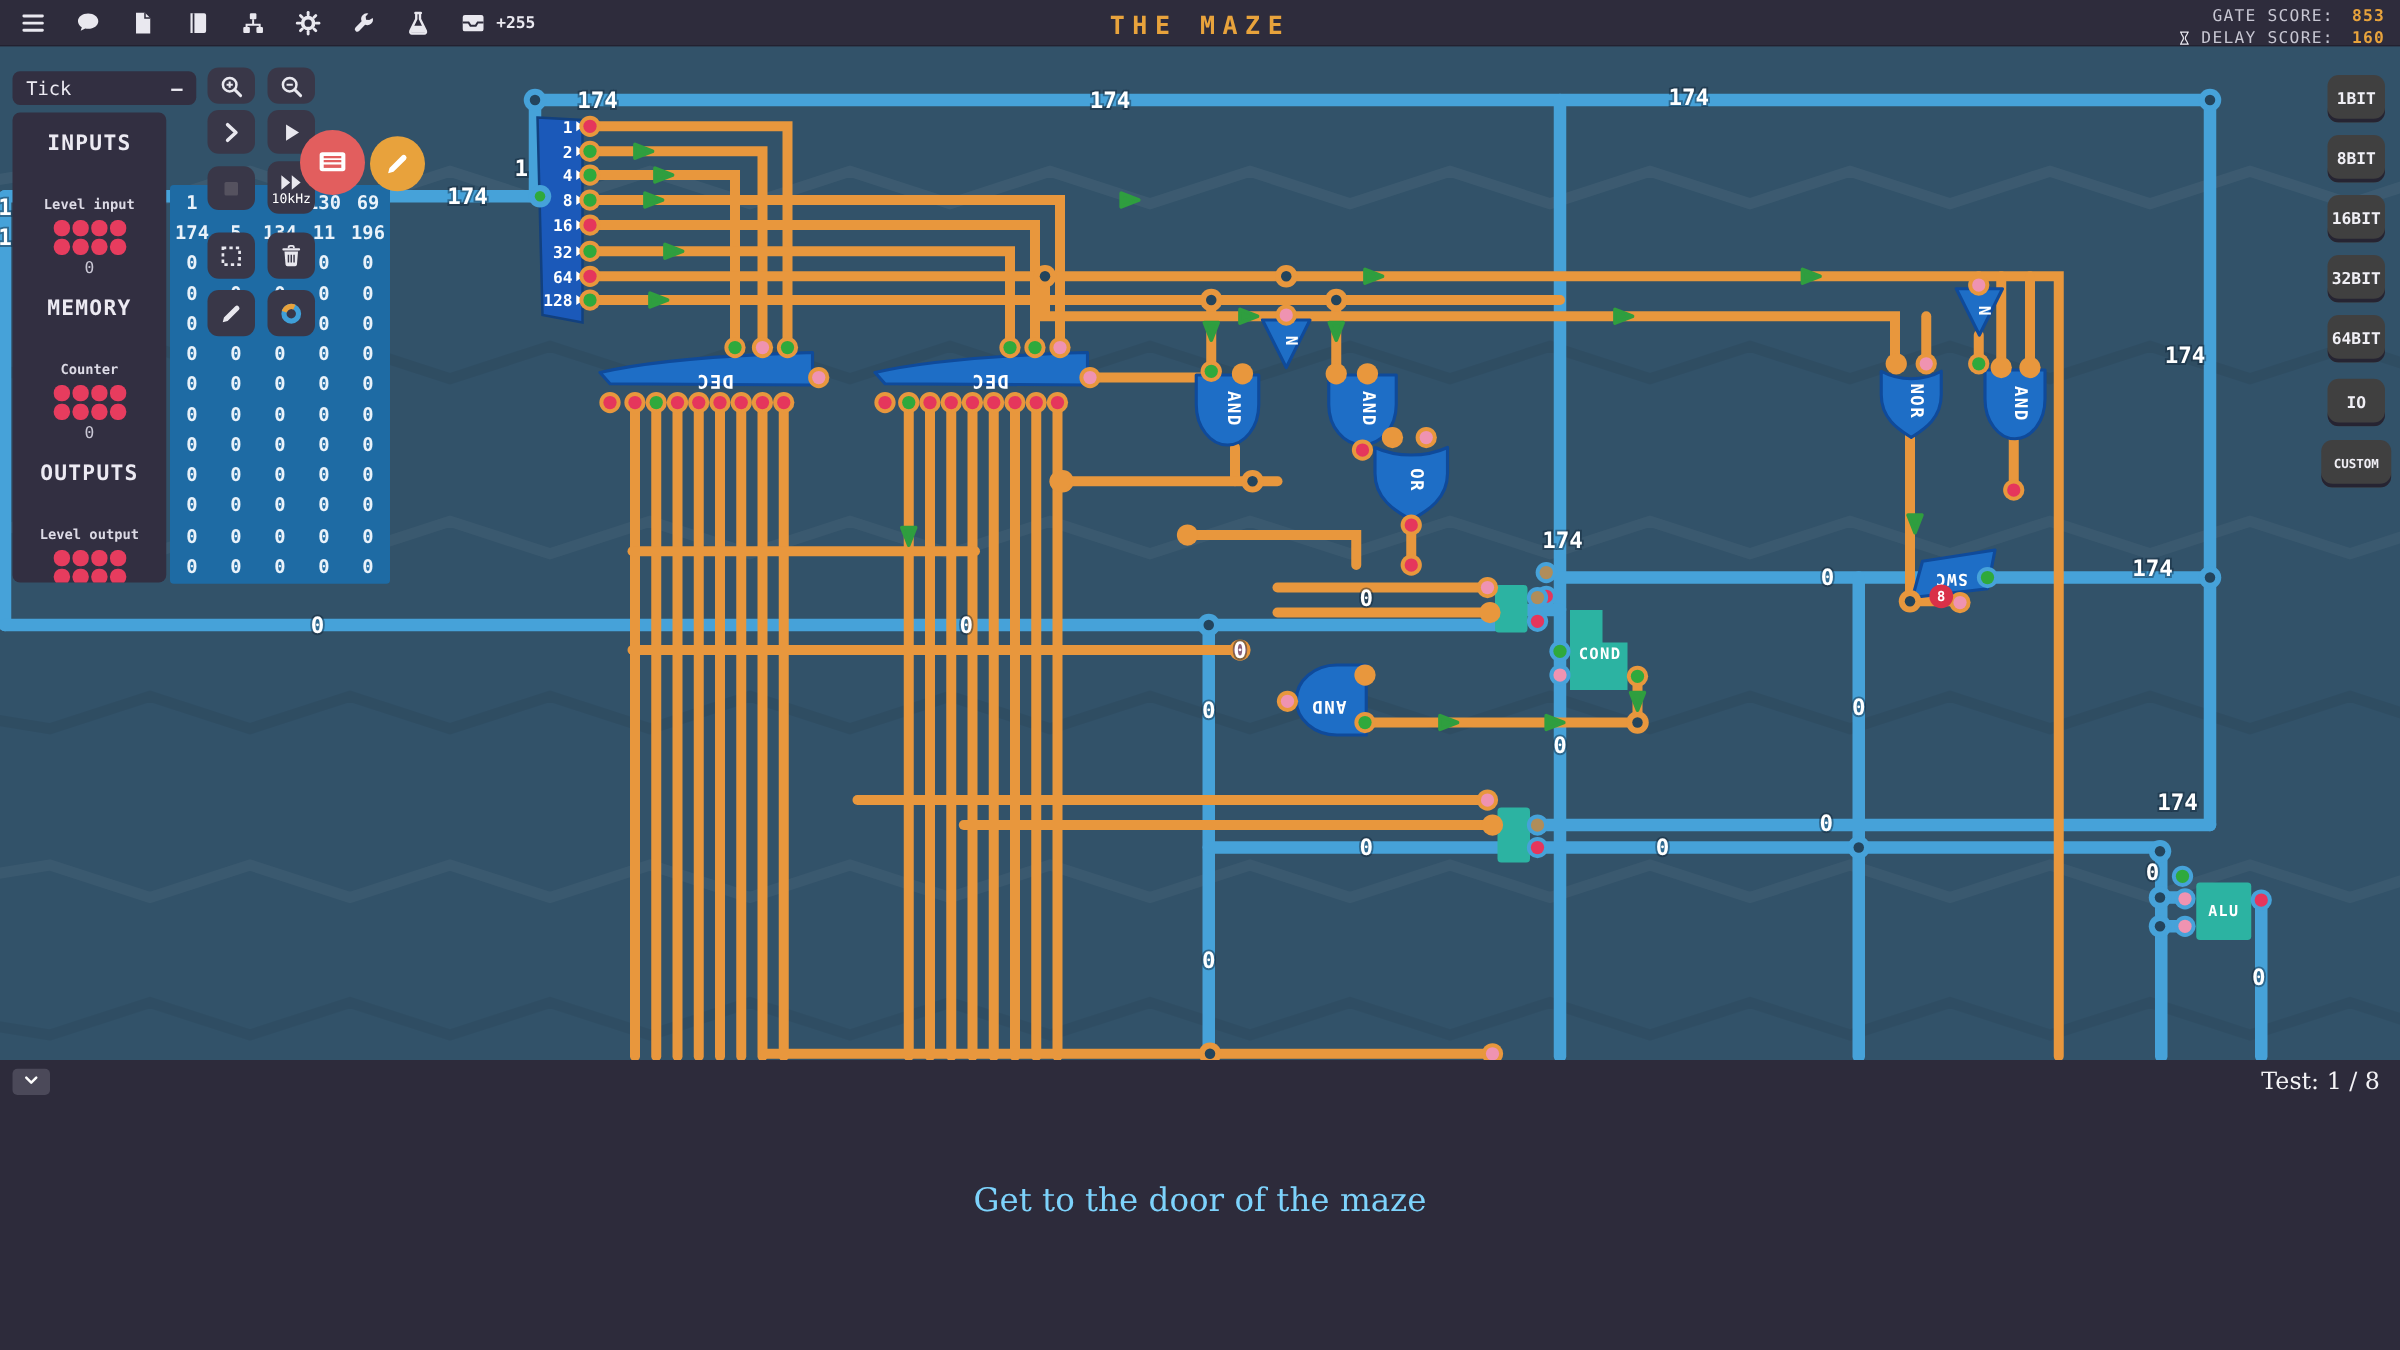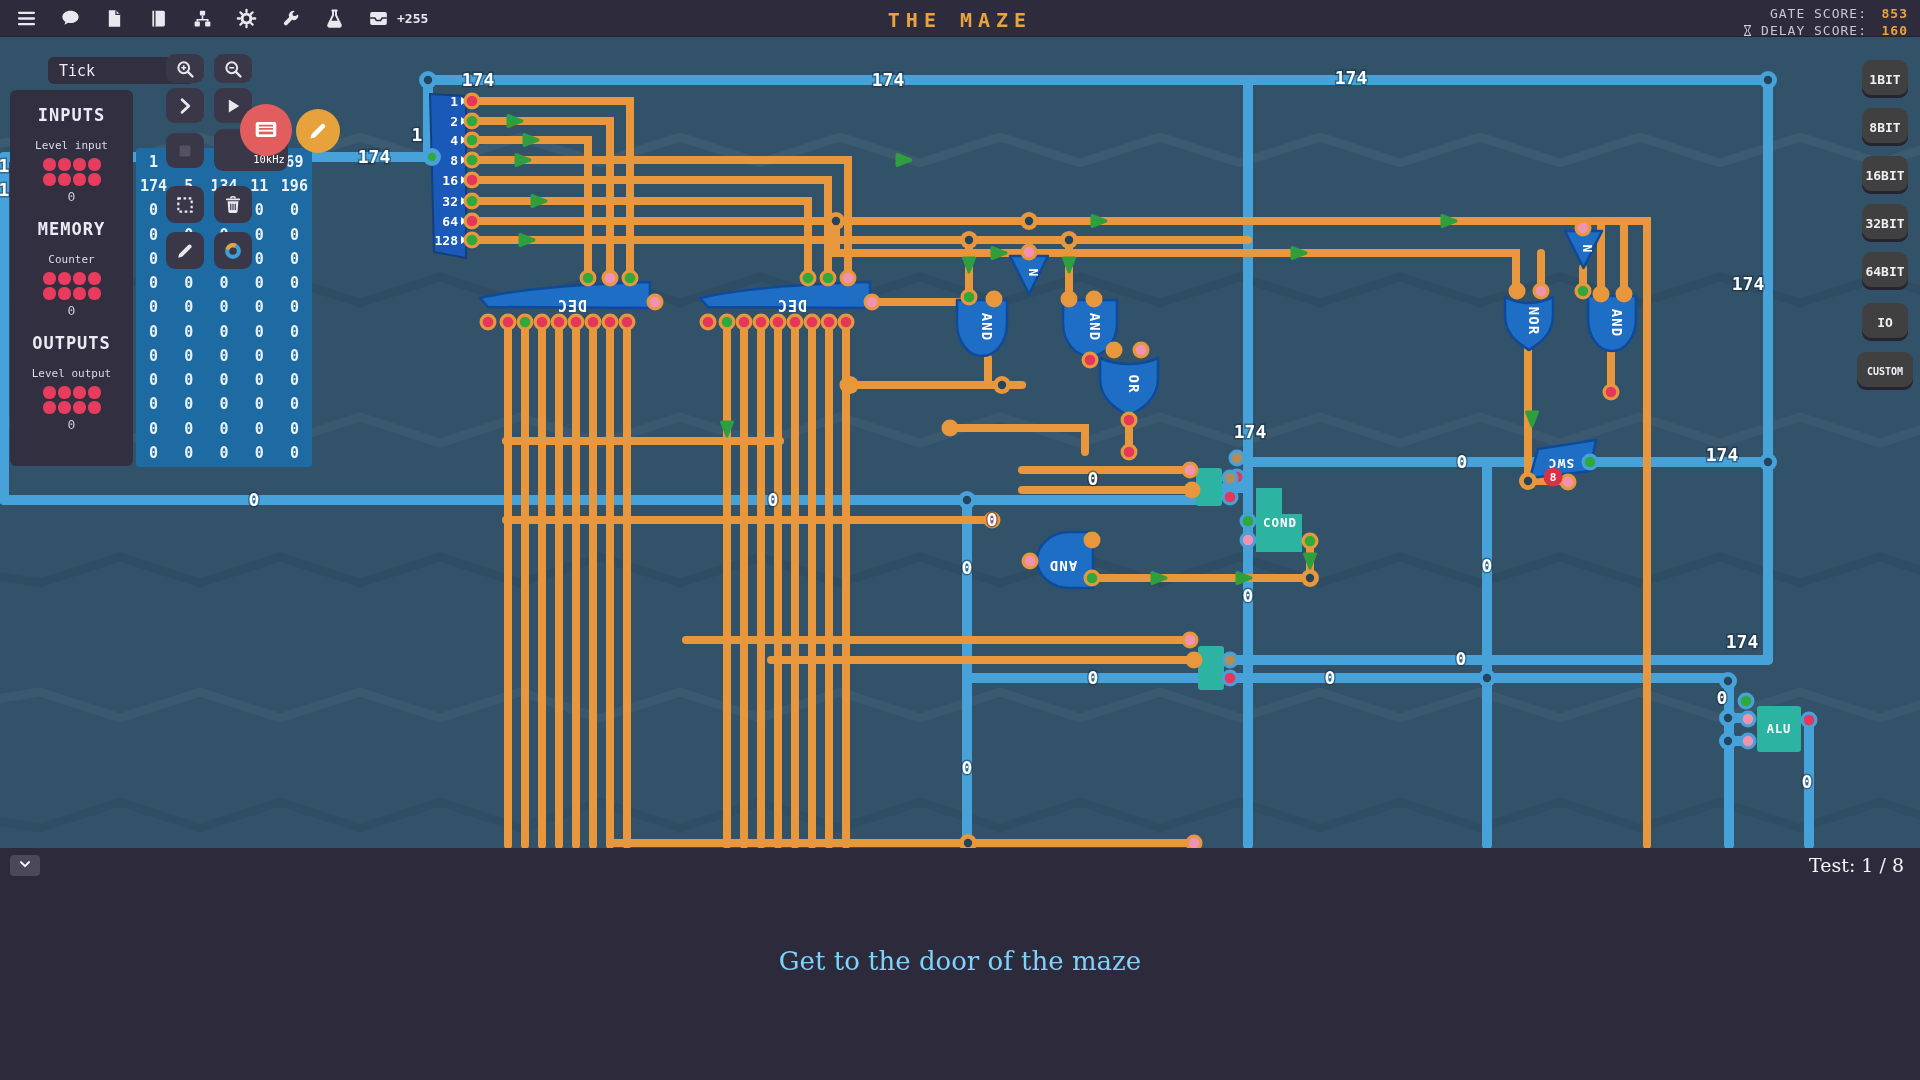--- a/index.html
+++ b/index.html
@@ -19,26 +19,26 @@
   .score-row .sicon{width:14px;display:flex;justify-content:center;color:#e9e8ef;}
   .score-val{width:34px;text-align:right;color:#e8a33c;font-weight:bold;}
   
   #circuit{position:absolute;left:0;top:36px;z-index:1;display:block;}
   .wlabel{font-family:"DejaVu Sans Mono",monospace;font-weight:bold;font-size:18px;fill:#ffffff;
           paint-order:stroke;stroke:rgba(15,35,55,0.45);stroke-width:3px;text-anchor:middle;}
   .gtext{font-family:"DejaVu Sans Mono",monospace;font-weight:bold;fill:#ffffff;text-anchor:middle;}
   
   .tickbar{position:absolute;left:10px;top:57px;width:147px;height:27px;background:#322f41;border-radius:6px;
            display:flex;justify-content:space-between;align-items:center;padding:0 11px;box-sizing:border-box;
-           font-size:15px;color:#eceaf2;z-index:20;margin-left:38px;}
+           font-size:15px;color:#eceaf2;z-index:20;}
   .tick-min{cursor:pointer;font-weight:bold;}
   .iopanel{position:absolute;left:10px;top:90px;width:123px;height:376px;background:#322f41;border-radius:6px;
            text-align:center;color:#eceaf2;z-index:20;overflow:hidden;}
   .io-heading{margin-top:15px;font-size:17px;font-weight:bold;letter-spacing:1px;}
-  .io-label{margin-top:14px;font-size:11px;font-weight:normal;color:#dcdae5;}
+  .io-label{margin-top:32px;font-size:11px;font-weight:bold;color:#dcdae5;}
   .leds{margin:6px auto 0;display:grid;grid-template-columns:repeat(4,13px);gap:2px;width:max-content;}
   .led{width:13px;height:13px;background:#e73c5e;border-radius:46%;}
   .io-zero{margin-top:3px;font-size:13px;color:#c9c7d4;}
   .memgrid{position:absolute;left:136px;top:148px;width:176px;height:319px;background:#1e6ba4;border-radius:3px;
            z-index:15;display:grid;grid-template-rows:repeat(13,1fr);padding:2px 0;box-sizing:border-box;}
   .memrow{display:grid;grid-template-columns:repeat(5,1fr);}
   .memcell{text-align:center;font-size:15px;font-weight:bold;color:#e9f2fa;line-height:24px;}
   
   .tbtn{position:absolute;background:#393748;border-radius:9px;display:flex;flex-direction:column;
         align-items:center;justify-content:center;color:#e9e8ef;z-index:30;cursor:pointer;}
@@ -882,21 +882,21 @@
       <div class="tbtn" style="left: 214px; top: 88px; width: 38px; height: 35px;">
         <svg viewBox="0 0 24 24" width="20" height="20">
           <path d="M7 4.2l12.5 7.8L7 19.8z" fill="currentColor"></path>
         </svg>
       </div>
       <div class="tbtn" style="left: 166px; top: 133px; width: 38px; height: 35px;">
         <svg viewBox="0 0 24 24" width="20" height="20">
           <rect x="5.5" y="5.5" width="13" height="13" rx="1.5" fill="#55525f"></rect>
         </svg>
       </div>
-      <div class="tbtn" style="left: 214px; top: 129px; width: 38px; height: 42px; padding-left: 36px;">
+      <div class="tbtn" style="left: 214px; top: 129px; width: 38px; height: 42px;">
         <svg viewBox="0 0 24 24" width="20" height="20">
           <path d="M2.5 5l8.5 7-8.5 7zM12.5 5l8.5 7-8.5 7z" fill="currentColor"></path>
         </svg>
         <div class="fflabel">10kHz</div>
       </div>
       <div class="tbtn" style="left: 166px; top: 186px; width: 38px; height: 37px;">
         <svg viewBox="0 0 24 24" width="20" height="20">
           <rect x="4" y="4" width="16" height="16" fill="none" stroke="currentColor" stroke-width="2.6" stroke-dasharray="3.2 3"></rect>
         </svg>
       </div>

